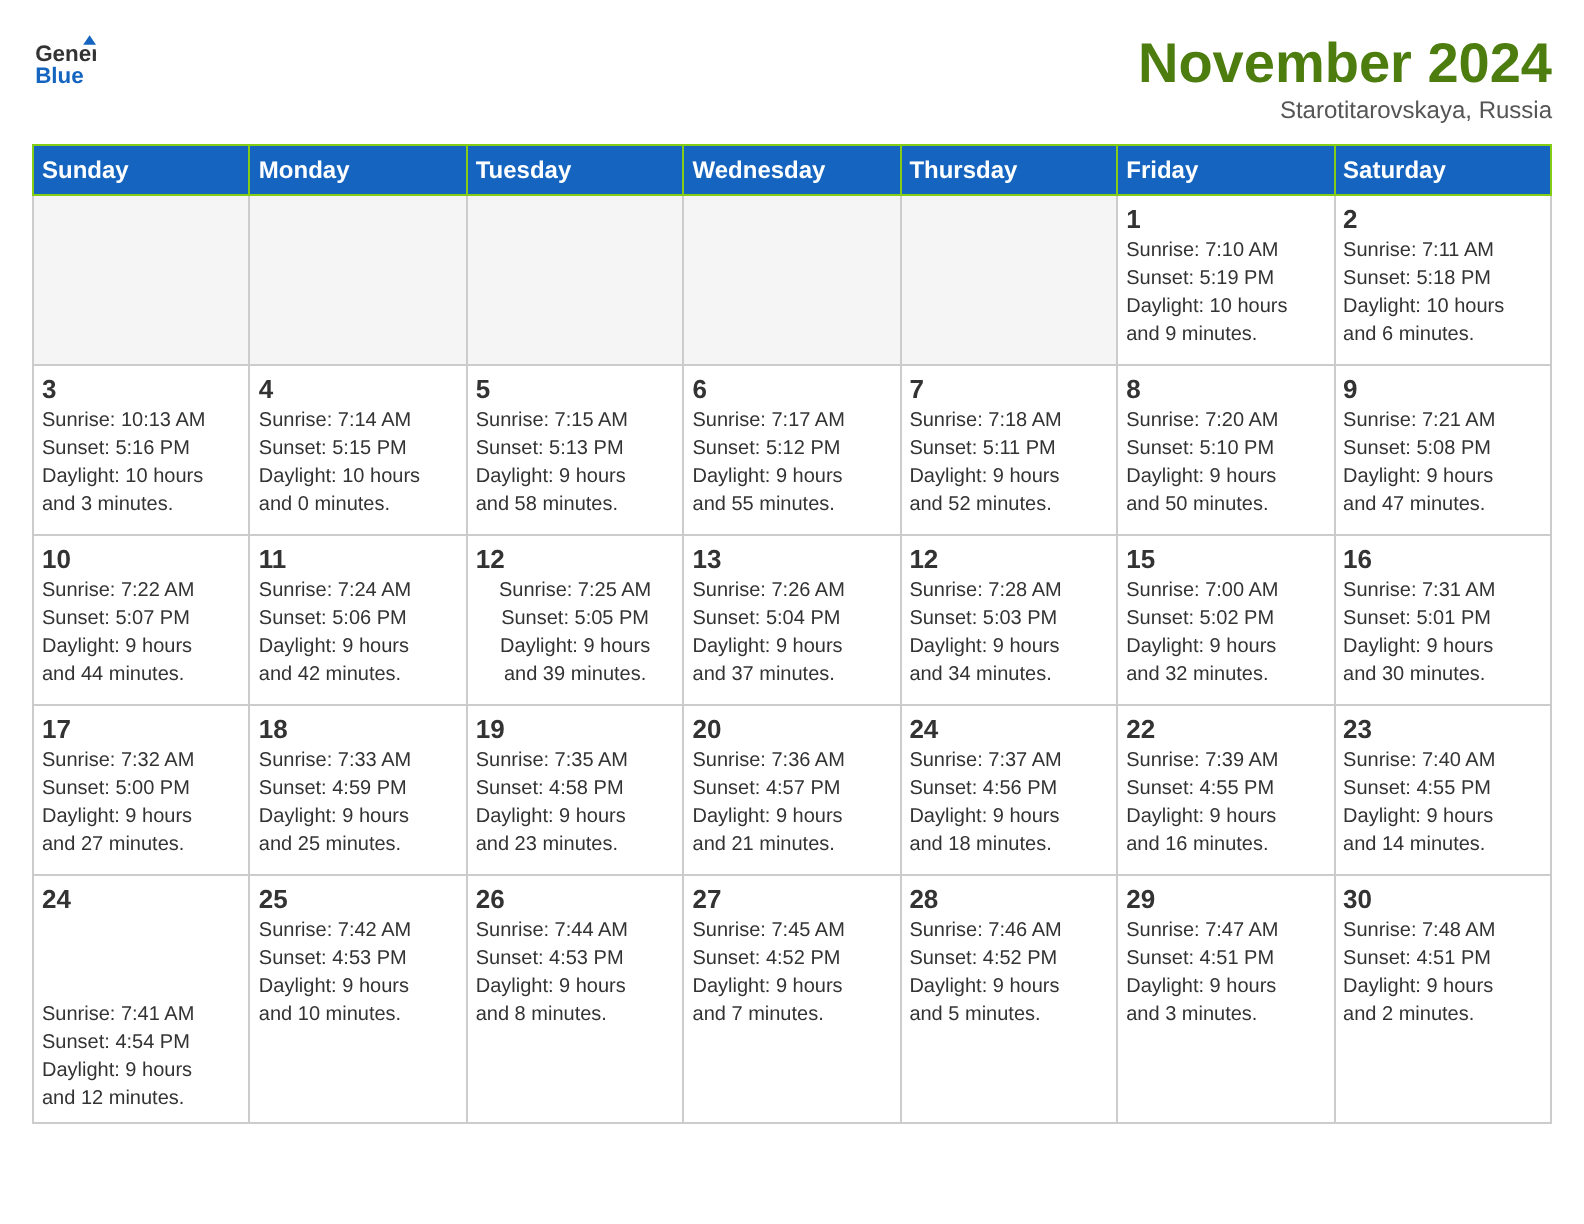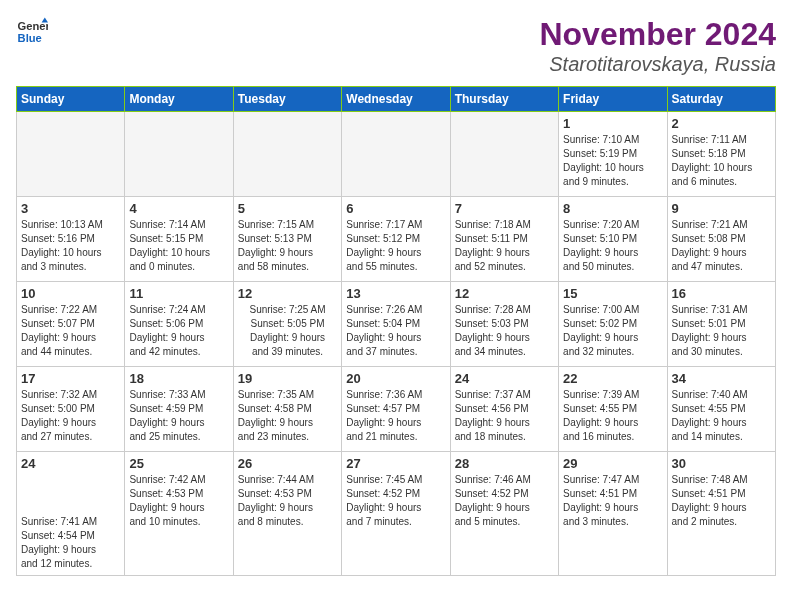--- a/index.html
+++ b/index.html
@@ -22,28 +22,27 @@
       gap: 4px;
     }
     .logo-icon {
       width: 32px;
       height: 32px;
     }
     .title-area {
       text-align: right;
     }
     .month-title {
-      font-size: 32px;
+      font-size: 28px;
       font-weight: bold;
-      color: #701a75;
+      color: #4d7c0f;
     }
     .location-title {
-      font-size: 20px;
+      font-size: 12px;
       color: #555;
-      font-style: italic;
     }
     .calendar-table {
       width: 100%;
       border-collapse: collapse;
       table-layout: fixed;
     }
     .calendar-table th {
       background: #1565c0;
       color: #fff;
       font-size: 12px;
@@ -267,21 +266,21 @@
 and 18 minutes.</div>
         </td>
         <td>
           <span class="day-number">22</span>
           <div class="day-info" style="white-space: pre-line;">Sunrise: 7:39 AM
 Sunset: 4:55 PM
 Daylight: 9 hours
 and 16 minutes.</div>
         </td>
         <td>
-          <span class="day-number">34</span>
+          <span class="day-number">23</span>
           <div class="day-info" style="white-space: pre-line;">Sunrise: 7:40 AM
 Sunset: 4:55 PM
 Daylight: 9 hours
 and 14 minutes.</div>
         </td>
       </tr>
       <tr>
         <td>
           <span class="day-number">24</span>
           <div class="day-info" style="white-space: pre-line; margin-top: 44px;">Sunrise: 7:41 AM

